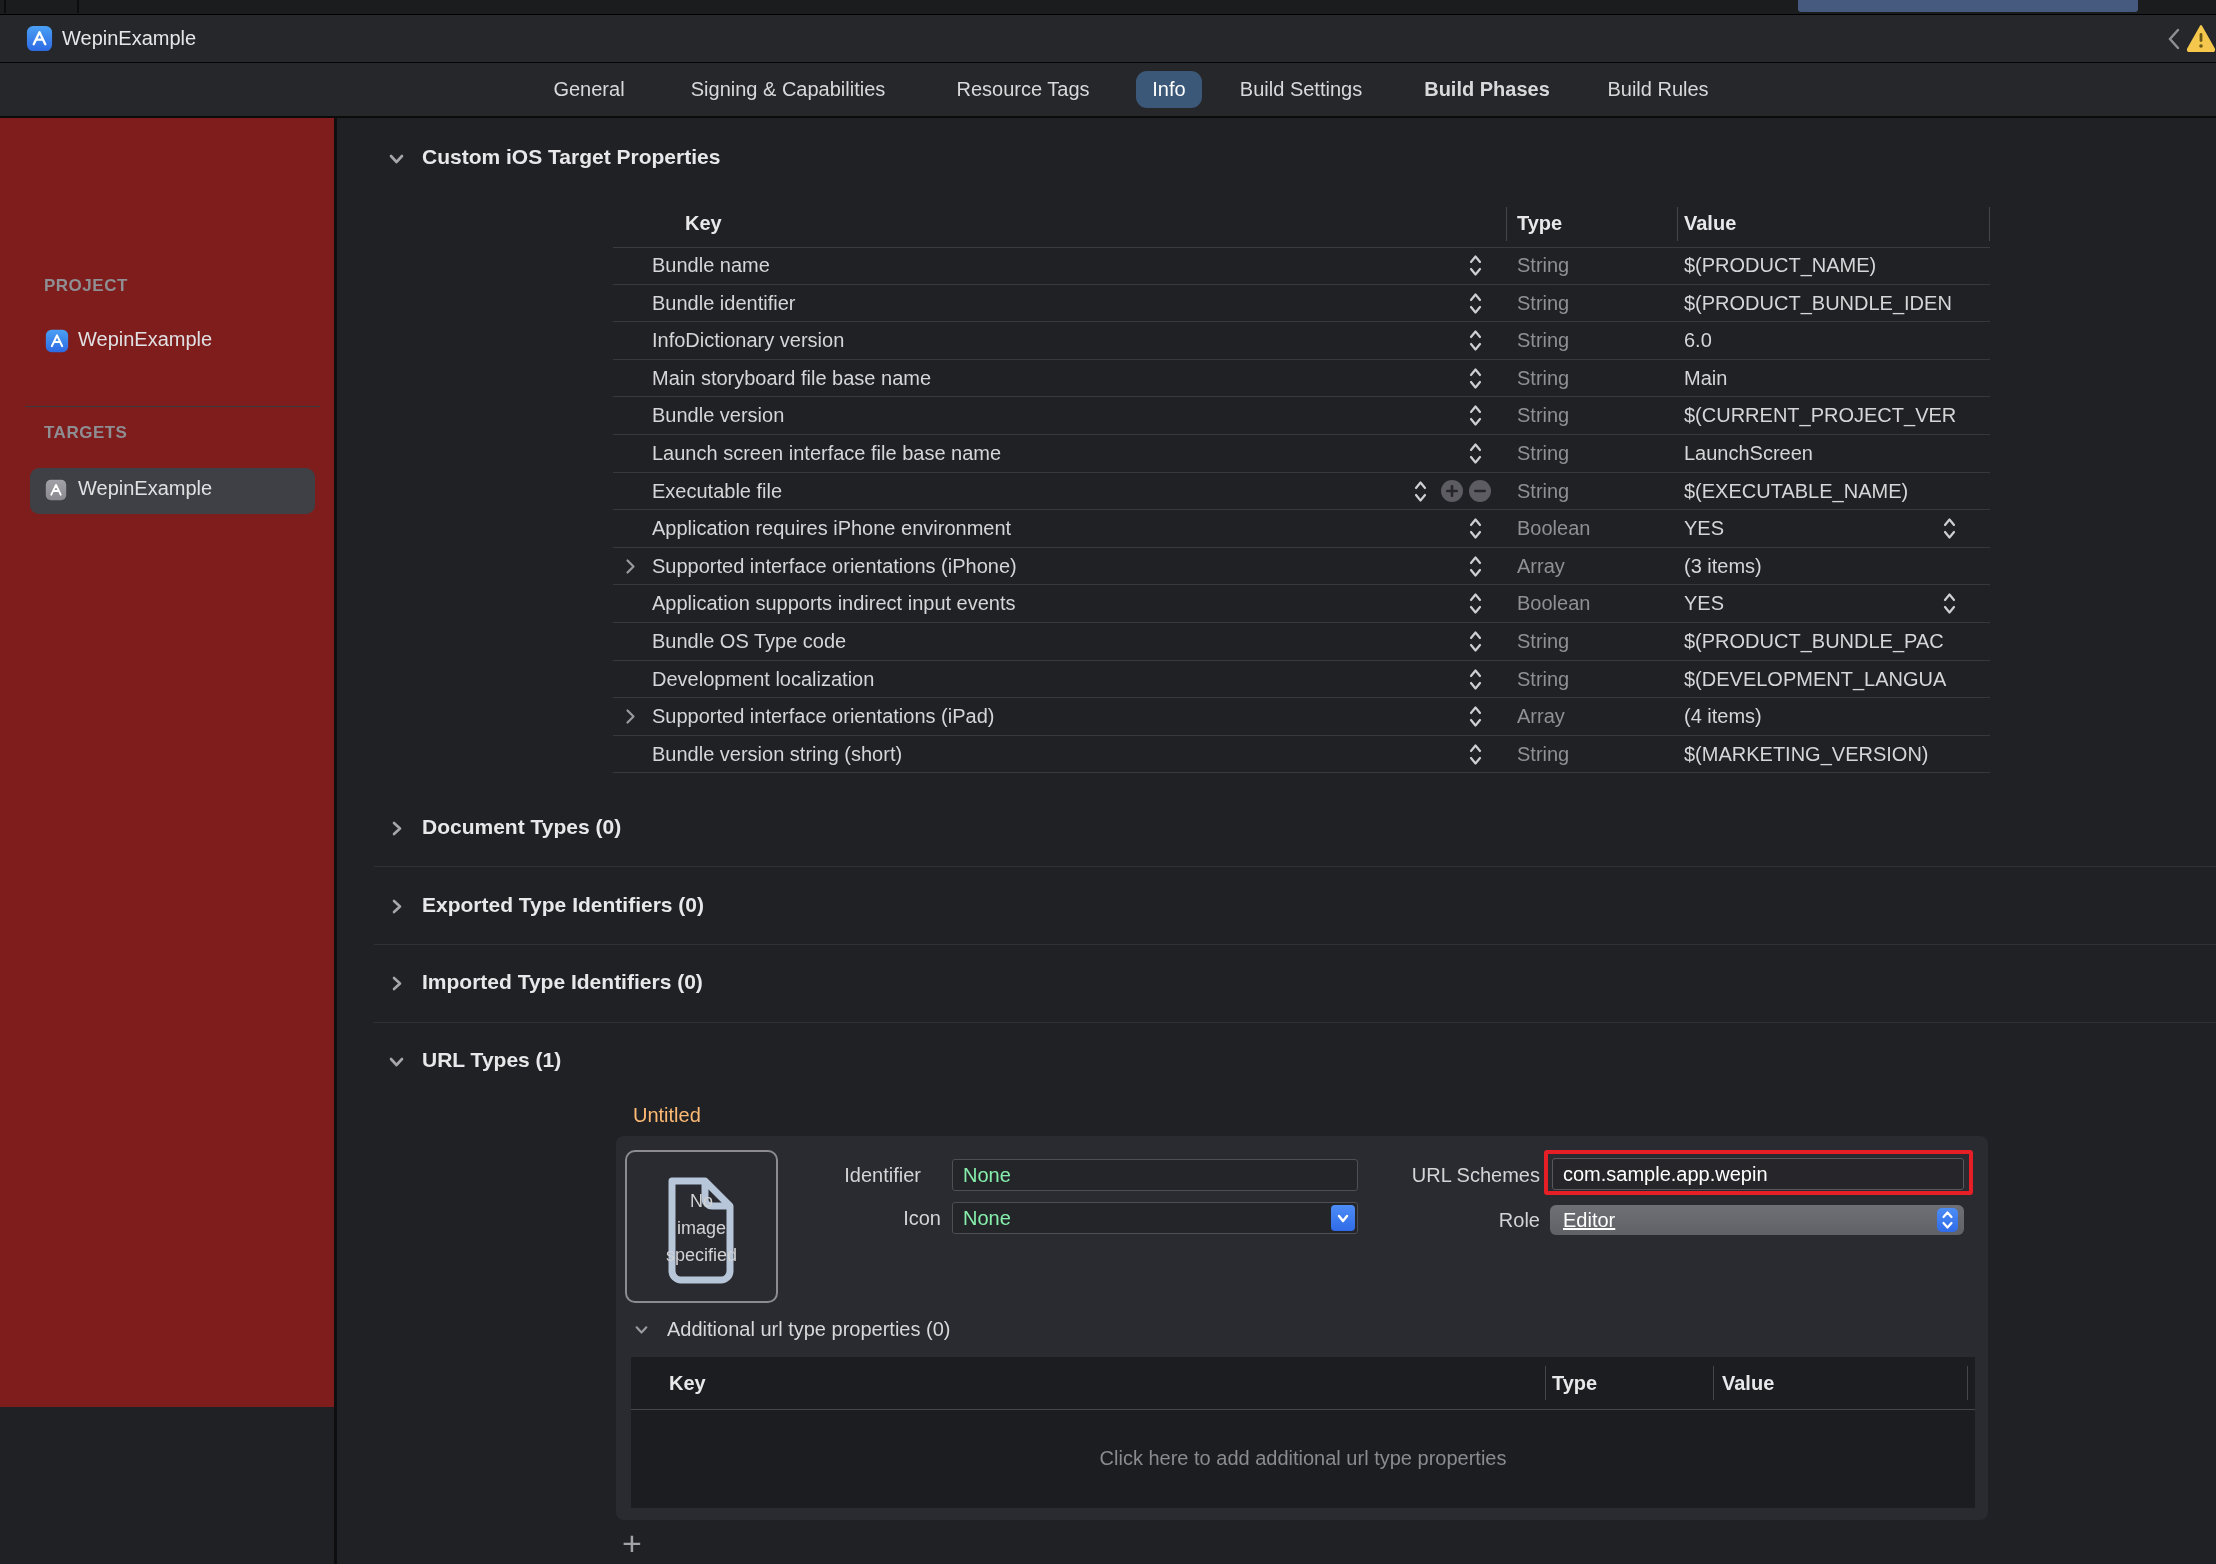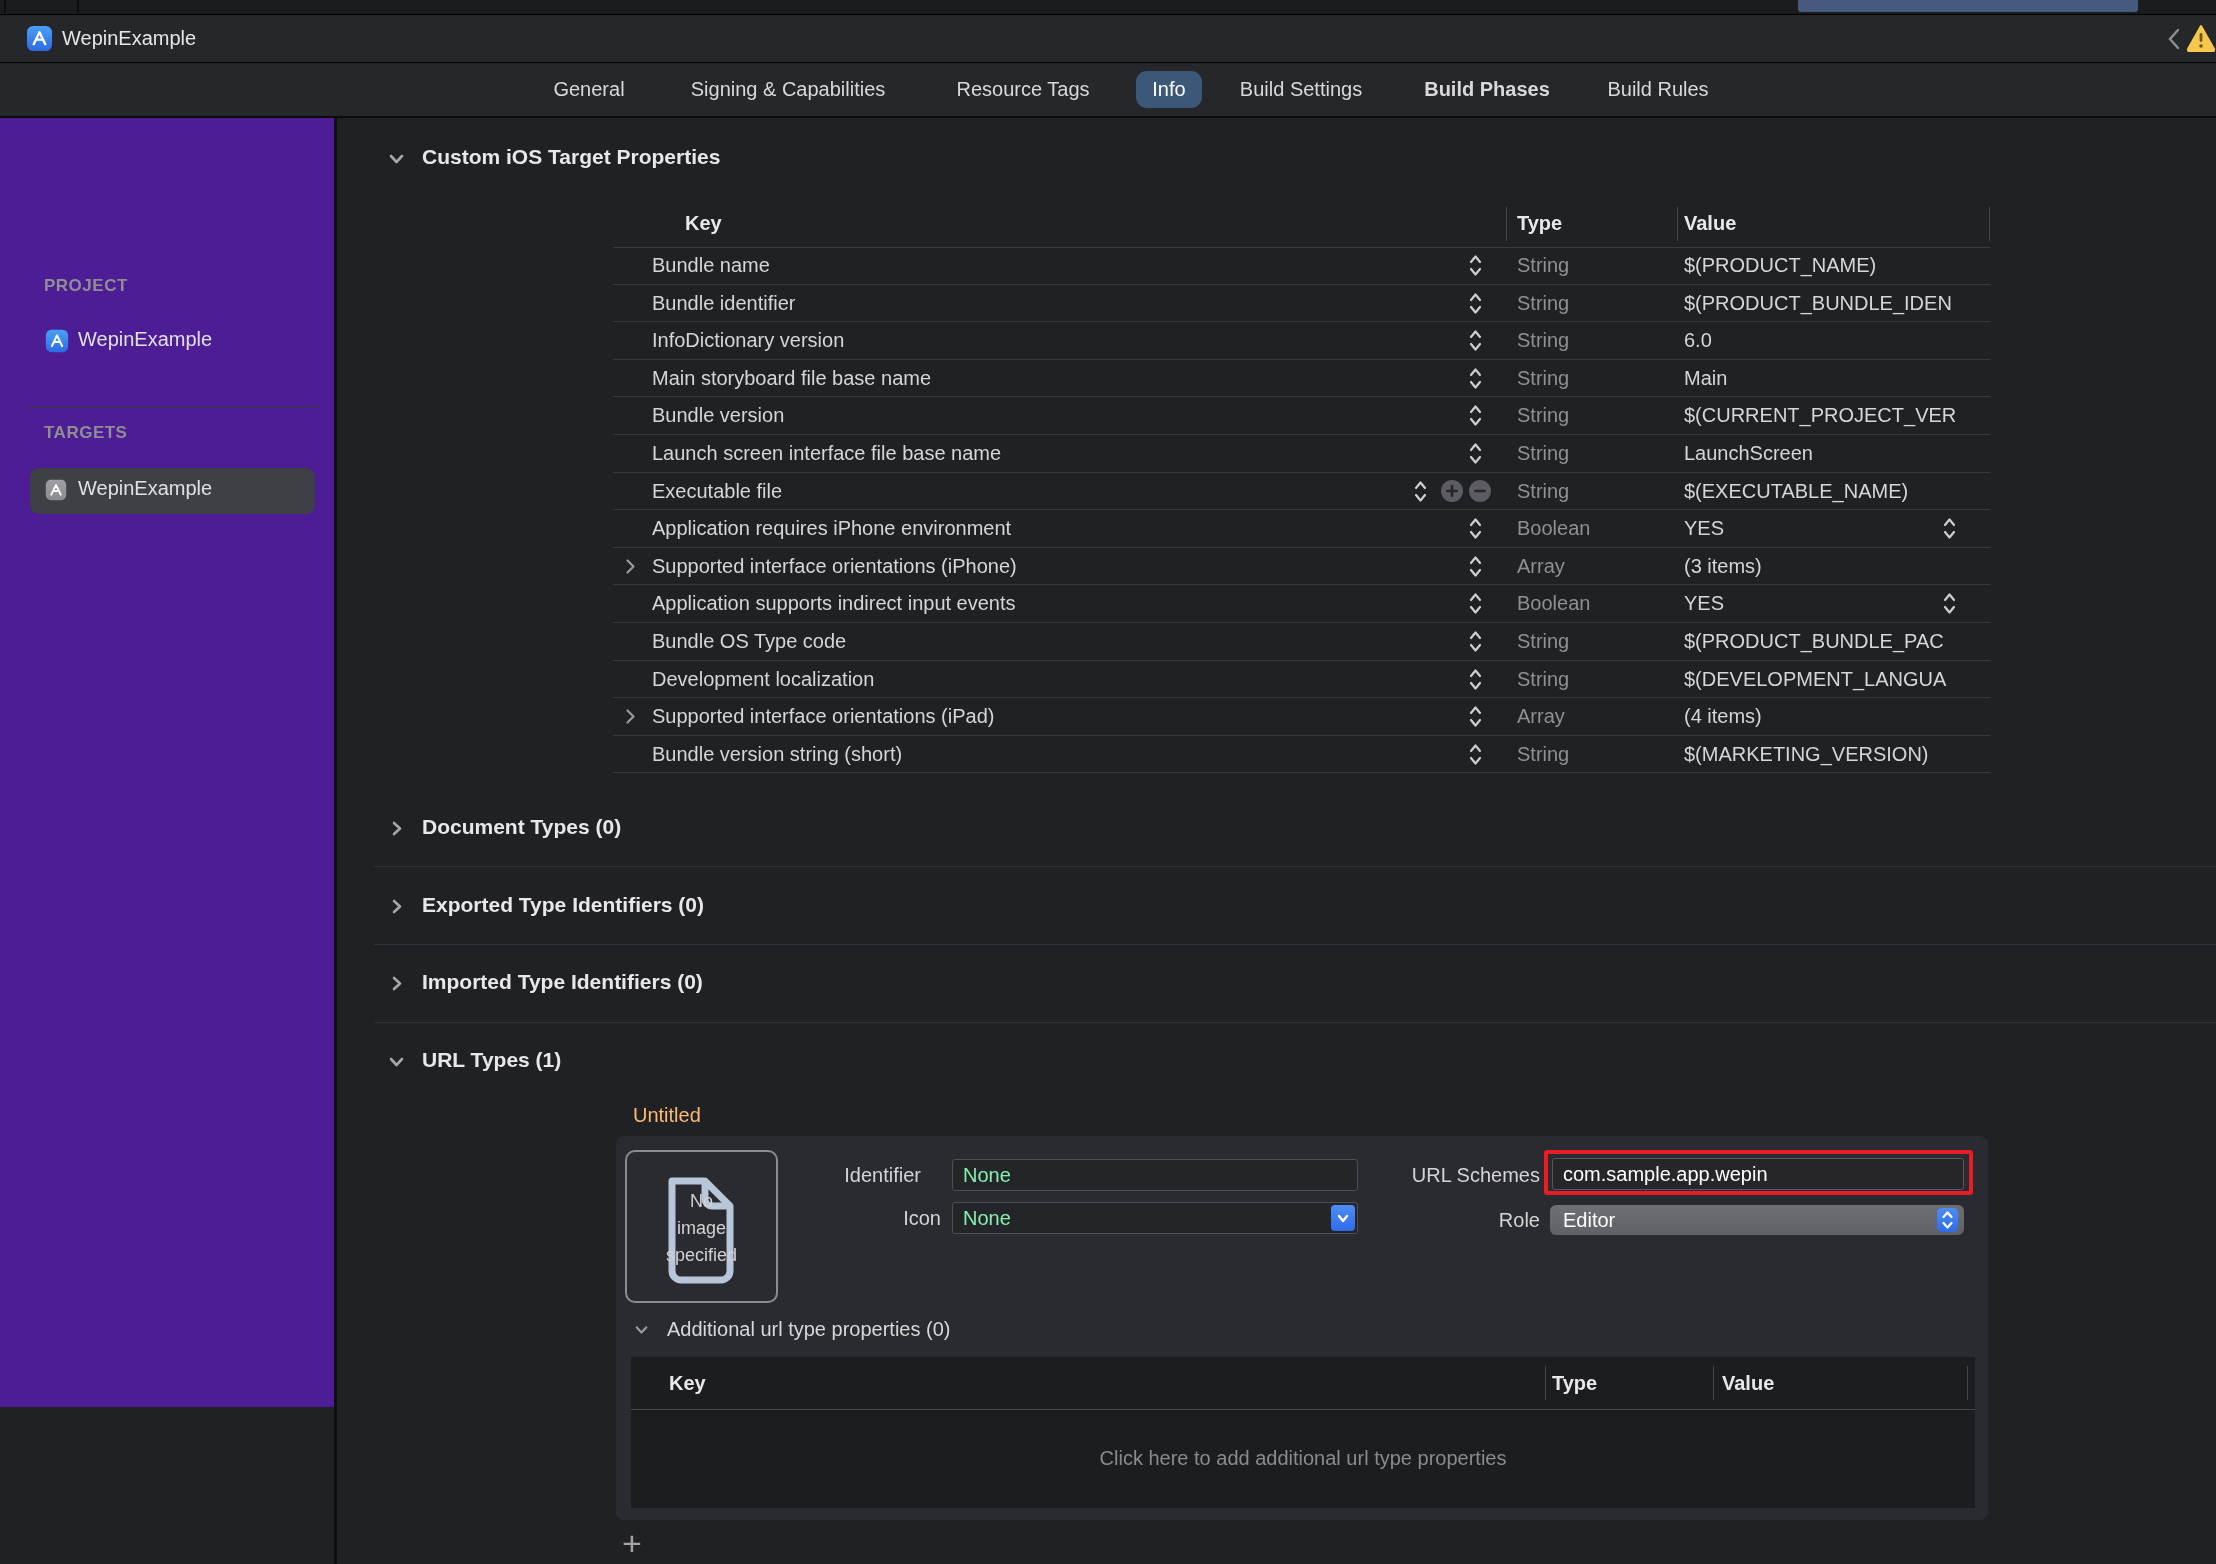--- a/index.html
+++ b/index.html
@@ -15,21 +15,21 @@
   #residual-tab{position:absolute;left:1798px;top:0;width:340px;height:12px;background:#46597e;border-radius:0 0 3px 3px;}
   #title-bar{left:0;top:15px;width:2216px;height:47px;background:#26272b;border-bottom:1px solid #050506;}
   #window-title{position:absolute;left:62px;top:0;height:47px;line-height:47px;font-size:20px;color:#e6e6e8;}
   #tab-bar{left:0;top:63px;width:2216px;height:53px;background:#26272b;border-bottom:2px solid #0b0b0c;}
   .tab{position:absolute;top:0;height:53px;line-height:53px;transform:translateX(-50%);font-size:20px;color:#d9d9db;white-space:nowrap;cursor:default;}
   #tab-info-pill{position:absolute;left:1136px;top:8px;width:66px;height:37px;background:#3b5878;border-radius:11px;text-align:center;line-height:37px;font-size:20px;color:#fff;}
   
   #sidebar-toggle{position:absolute;left:23px;top:77px;width:27px;height:21px;border:2.5px solid #9fa0a5;border-radius:6px;}
   #sidebar-toggle .fill{position:absolute;left:2px;top:2px;width:7px;height:17px;background:#9fa0a5;border-radius:2px;}
   
-  #sidebar{left:0;top:118px;width:334px;height:1289px;background:#4c1d95;}
+  #sidebar{left:0;top:118px;width:334px;height:1289px;background:#7f1d1d;}
   #sidebar-divider{left:334px;top:118px;width:3px;height:1446px;background:#0e0e10;}
   .side-header{position:absolute;left:44px;font-size:17px;font-weight:bold;color:#8e8e93;letter-spacing:.5px;}
   .side-item-label{position:absolute;left:78px;font-size:20px;color:#e0e0e2;}
   .app-badge{position:absolute;border-radius:5px;}
   #target-selected-row{position:absolute;left:30px;top:350px;width:285px;height:46px;background:#3f4045;border-radius:9px;}
   
   .section-chevron{position:absolute;left:388px;width:16px;height:16px;}
   .section-title{position:absolute;left:422px;font-size:21px;font-weight:bold;color:#e8e8ea;white-space:nowrap;}
   .hdivider{position:absolute;left:374px;width:1842px;height:1px;background:#303136;}
   
@@ -47,21 +47,21 @@
   .circle-btn svg{position:absolute;left:0;top:0;}
   
   #url-panel{left:616px;top:1136px;width:1372px;height:384px;background:#2a2b30;border-radius:8px;}
   #image-well{left:625px;top:1150px;width:153px;height:153px;border:2.5px solid #8b8b90;border-radius:10px;box-sizing:border-box;}
   #no-image-text{position:absolute;left:0;top:36px;width:100%;text-align:center;font-size:18px;line-height:27px;color:#d2d2d4;}
   .form-label{position:absolute;width:160px;text-align:right;font-size:20px;color:#d4d4d6;white-space:nowrap;}
   .text-field{position:absolute;height:32px;background:#242529;border:1px solid #4e4f54;border-radius:3px;box-sizing:border-box;font-size:20px;line-height:30px;padding-left:10px;white-space:nowrap;overflow:hidden;}
   .placeholder{color:#86efac;}
   .combo-btn{position:absolute;right:2px;top:2px;width:24px;height:26px;border-radius:4px;background:linear-gradient(#4d8df6,#2f6be8);}
   #red-annotation{left:1544px;top:1150px;width:429px;height:45px;border:4px solid #e61e26;border-radius:3px;box-sizing:border-box;}
-  #role-popup{left:1550px;top:1205px;width:414px;height:30px;border-radius:6px;background:linear-gradient(#6e7075,#5f6166);font-size:20px;line-height:30px;color:#fff;padding-left:13px;box-sizing:border-box;}
+  #role-popup{left:1550px;top:1205px;width:414px;height:30px;border-radius:6px;background:linear-gradient(#6e7075,#5f6166);font-size:20px;line-height:30px;color:#fff;padding-left:13px;box-sizing:border-box;text-decoration:underline;}
   #role-capsule{position:absolute;right:6px;top:3px;width:21px;height:24px;border-radius:5px;background:linear-gradient(#4d8df6,#2f6be8);}
   
   #addl-table{left:631px;top:1357px;width:1344px;height:151px;background:#1c1d20;}
   #addl-header{position:absolute;left:0;top:0;width:100%;height:52px;border-bottom:1px solid #46474b;}
   #addl-header .col-head{height:52px;line-height:52px;}
   #addl-empty{position:absolute;left:0;top:52px;width:100%;height:99px;text-align:center;line-height:99px;font-size:20px;color:#8a8a8f;}
   #footer-plus{left:622px;top:1524px;font-size:34px;font-weight:300;color:#a2a2a7;cursor:default;}
   svg{display:block;}
 </style>
 </head>

